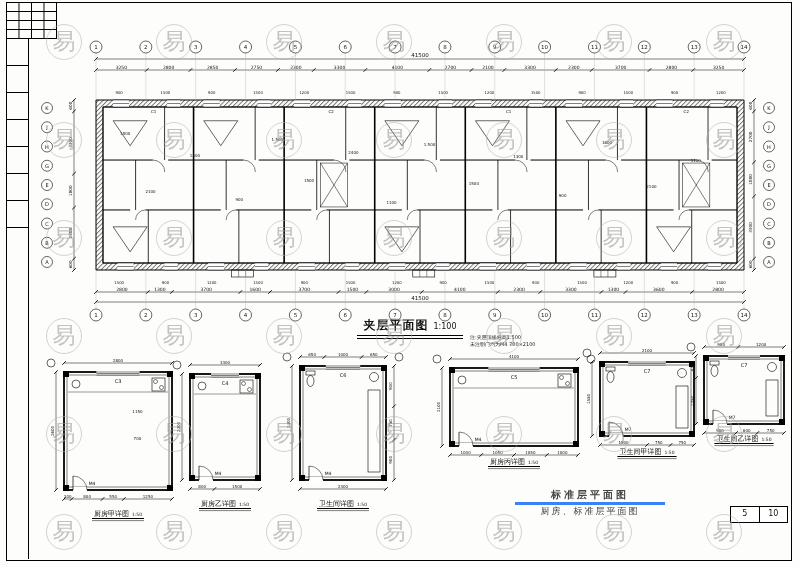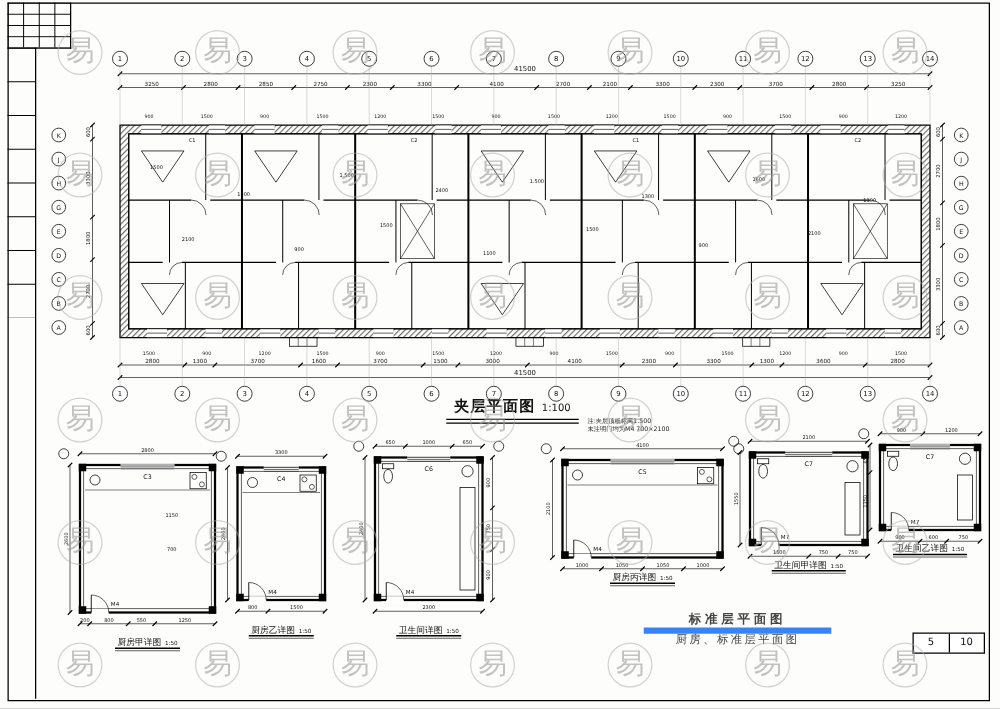--- a/index.html
+++ b/index.html
@@ -12,21 +12,21 @@
   .strip{left:6px;top:38px;width:22px;height:521px;border-right:1px solid #000;}
   .strip-rows{left:6px;top:38px;width:22px;height:216px;
     background-image:linear-gradient(to bottom,#000 1px,transparent 1px);background-size:100% 27px;}
   svg{position:absolute;}
   svg text{font-family:"DejaVu Sans","Liberation Sans",sans-serif;fill:#111;}
   .ptitle-wrap{left:322px;top:314px;width:176px;text-align:center;}
   .ptitle{display:inline-block;border-bottom:4px double #000;padding:0 6px 1px 6px;text-align:center;}
   .t1{font-size:12px;font-weight:bold;letter-spacing:1px;}
   .t2{font-size:8px;margin-left:5px;}
   .notes{left:470px;top:334px;width:180px;font-size:5px;line-height:7px;color:#222;}
-  .f1{left:515px;top:488px;width:150px;text-align:center;font-size:10px;font-weight:bold;letter-spacing:3px;color:#444;border-bottom:5px solid #3b82f6;}
+  .f1{left:515px;top:488px;width:150px;text-align:center;font-size:10px;font-weight:bold;letter-spacing:3px;color:#444;border-bottom:3px solid #3b82f6;}
   .f2{left:500px;top:505px;width:180px;text-align:center;font-size:9px;letter-spacing:2px;color:#444;}
   .pagebox{left:730px;top:506px;width:56px;height:15px;border:1px solid #000;display:flex;background:#fff;}
   .pagebox div{flex:1;text-align:center;font-size:8px;line-height:14px;}
   .pagebox div:first-child{border-right:1px solid #000;}
   .wmlayer{left:0;top:0;width:800px;height:567px;pointer-events:none;}
   .wmk{position:absolute;width:34px;height:34px;border:1.5px solid rgba(175,175,175,.55);border-radius:50%;
     color:rgba(155,155,155,.6);font-size:23px;line-height:33px;text-align:center;pointer-events:none;}
 </style>
 </head>
 <body>

